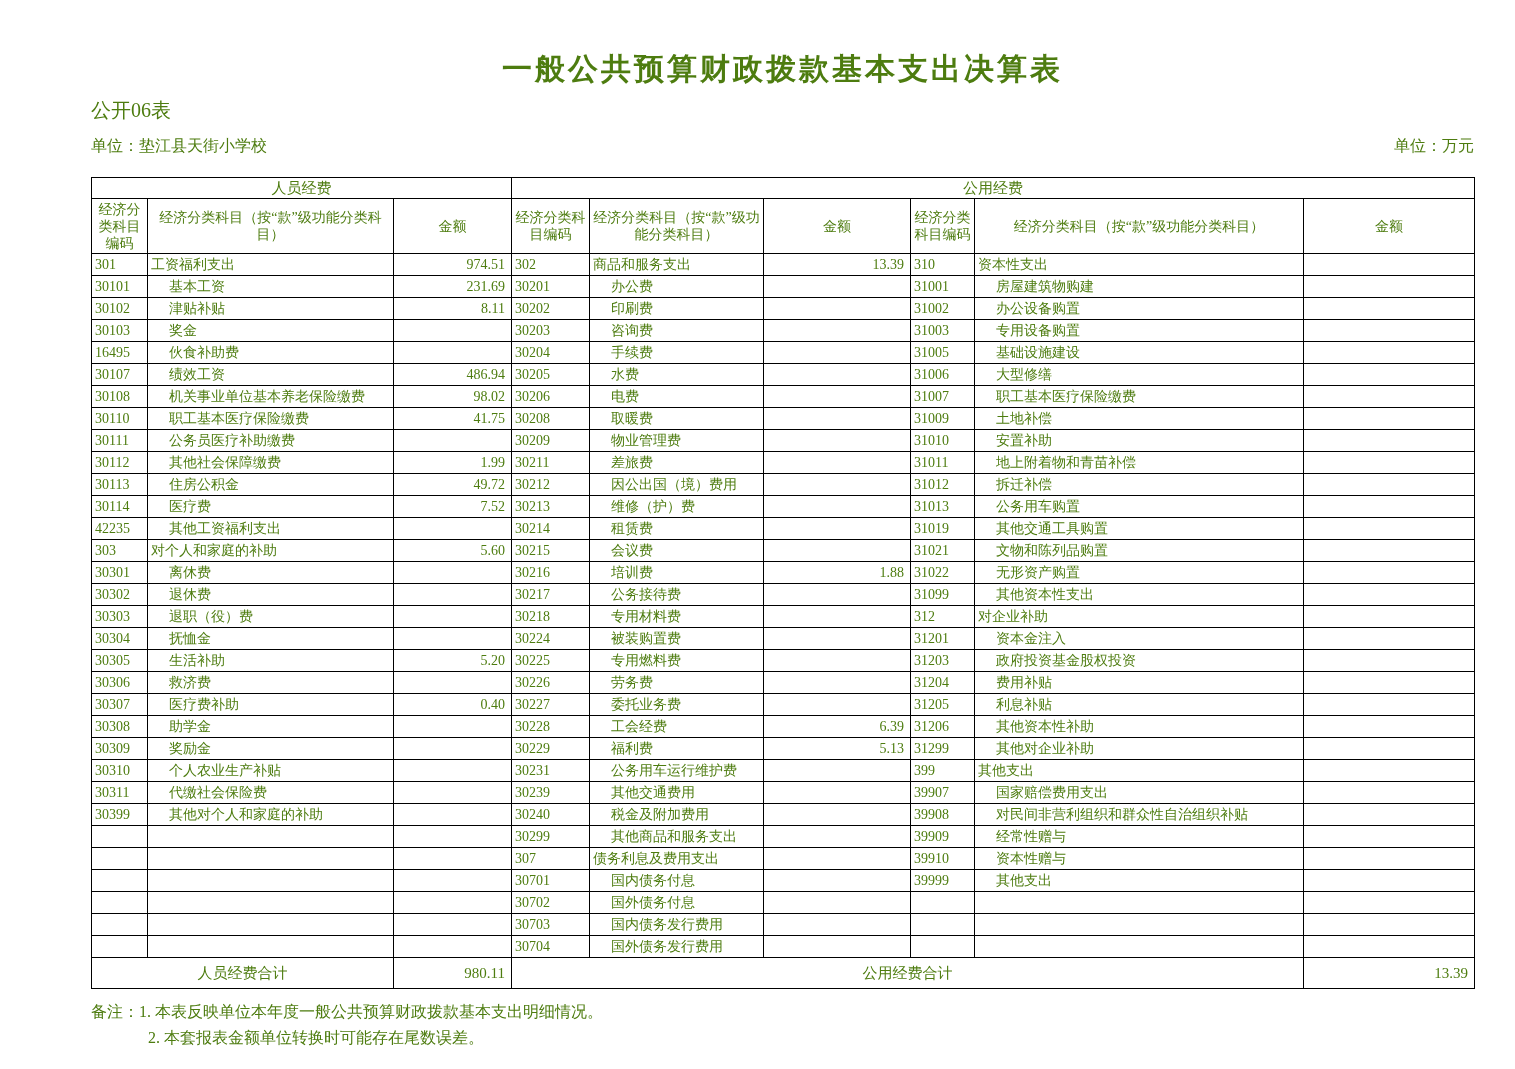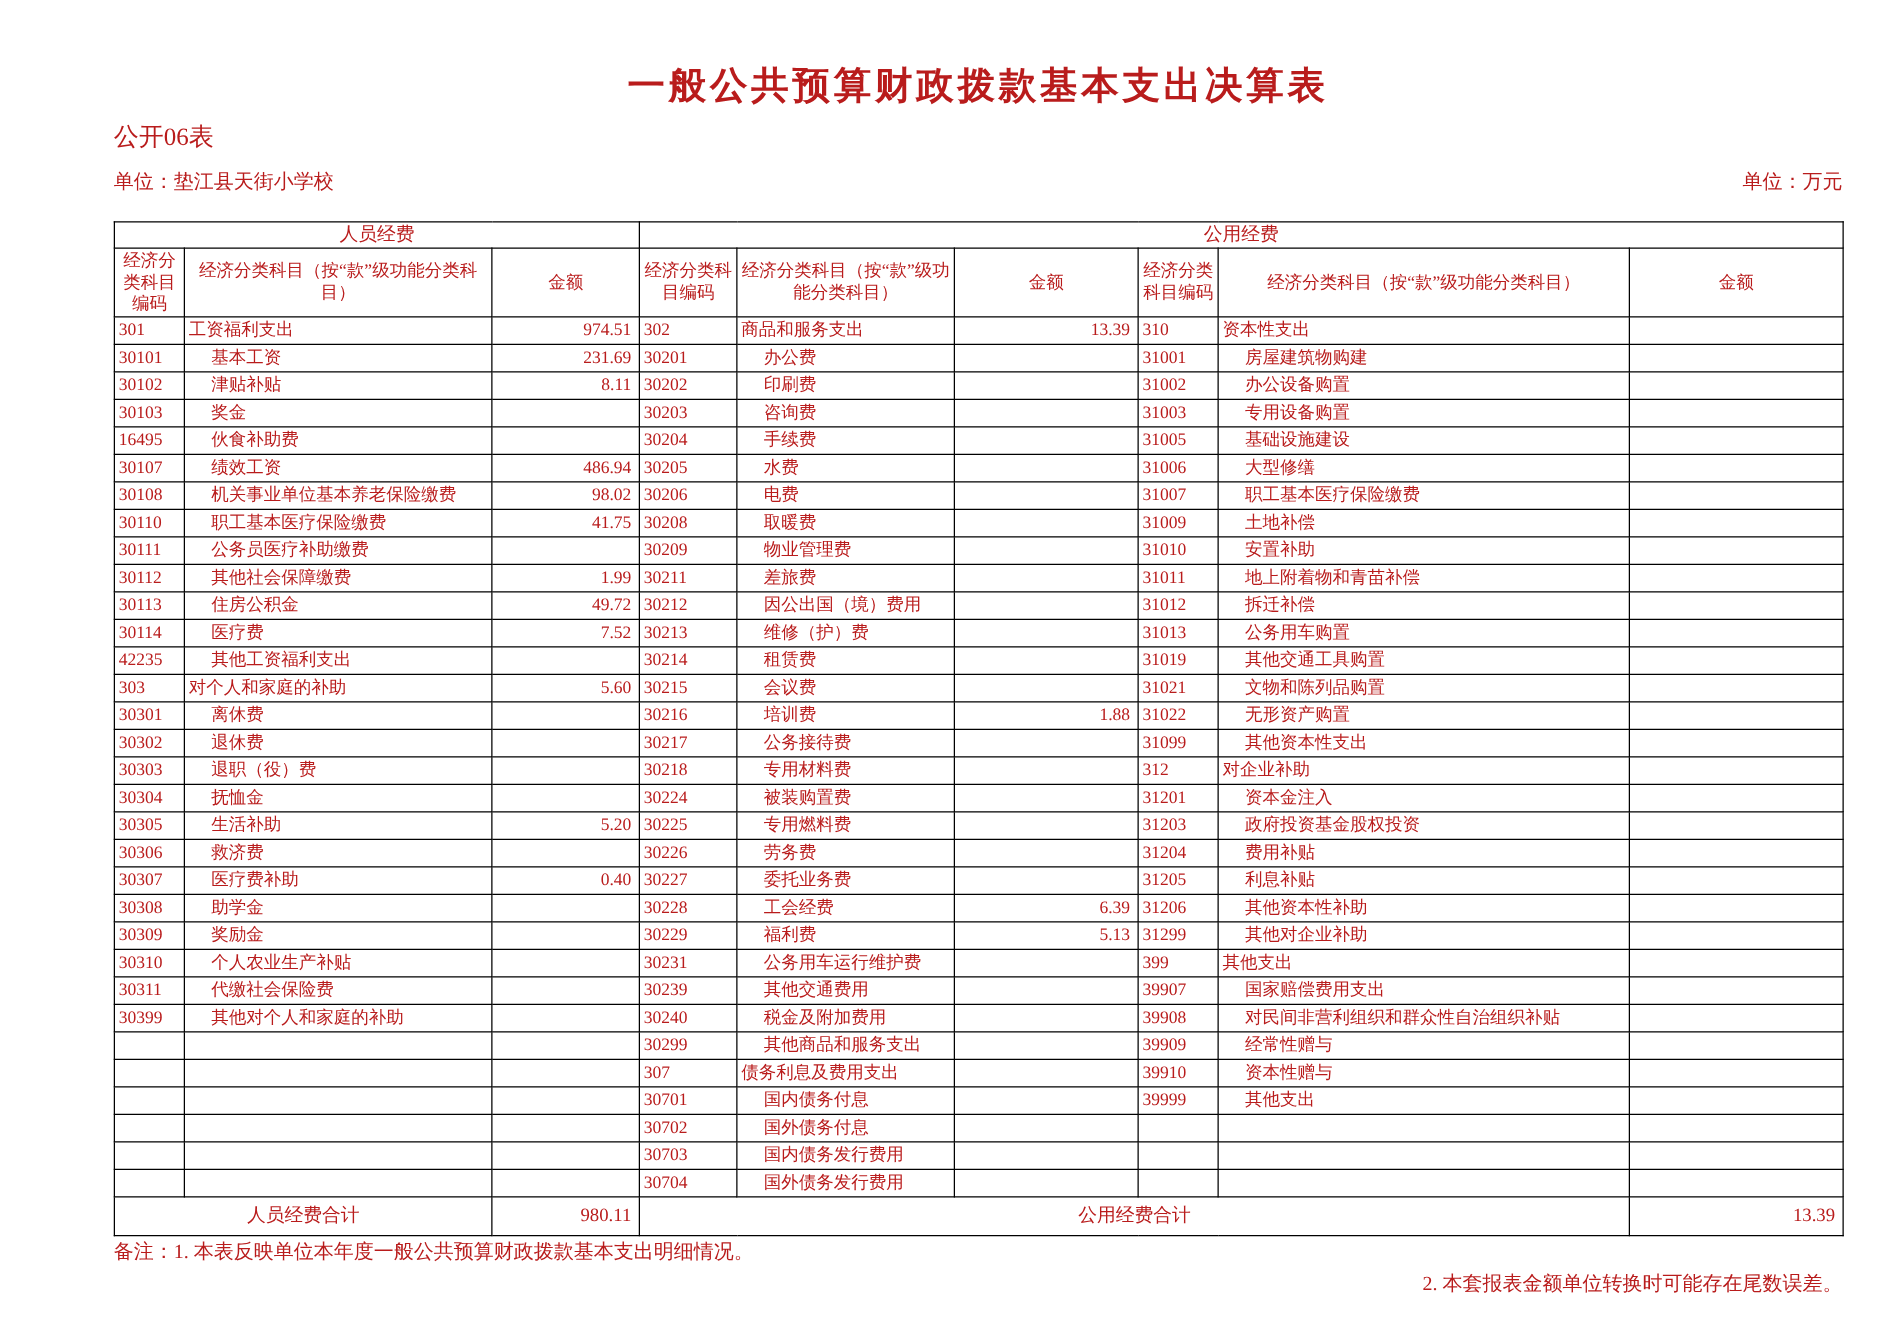--- a/index.html
+++ b/index.html
@@ -1,18 +1,18 @@
 <!DOCTYPE html>
 <html><head>
 <meta charset="utf-8">
 <style>
   html,body{margin:0;padding:0;background:#fff;}
   .page{
     position:relative;width:1515px;height:1069px;background:#ffffff;
-    font-family:"Liberation Serif","DejaVu Serif",serif;color:#b91c1c;overflow:hidden;
+    font-family:"Liberation Serif","DejaVu Serif",serif;color:#4d7c0f;overflow:hidden;
   }
   .sheet{position:absolute;left:91px;top:0;width:1383px;}
   .title{margin-top:50px;text-align:center;font-size:30px;line-height:38px;font-weight:bold;letter-spacing:3px;}
   .pub-line{margin-top:12px;text-align:left;font-size:20px;line-height:20px;}
   .meta-line{margin-top:15px;display:flex;justify-content:space-between;font-size:16px;line-height:22px;}
   table.budget{border-collapse:collapse;table-layout:fixed;width:1383px;margin-top:20px;}
   table.budget th,table.budget td{
     border:1px solid #000;overflow:hidden;vertical-align:middle;
     font-weight:normal;box-sizing:border-box;
   }
@@ -21,22 +21,22 @@
   tr.colhead-row th{height:55px;font-size:14px;line-height:17px;white-space:normal;word-break:break-all;}
   tbody td{height:19.2px;line-height:19px;font-size:14px;white-space:nowrap;}
   td.code{padding:0 2px 0 3px;text-align:left;}
   td.name{text-align:left;}
   td.name.detail{padding-left:21px;}
   td.name.cat{padding-left:3px;}
   td.cat{font-weight:bold;}
   td.amt{text-align:right;padding-right:6px;}
   tr.total-row td{height:28px;line-height:28px;font-size:15px;}
   td.total-label{font-weight:bold;text-align:center;}
-  .notes{margin-top:0;font-size:16px;line-height:26px;}
-  .notes .note2{padding-left:57px;text-align:right;}
+  .notes{margin-top:10px;font-size:16px;line-height:26px;}
+  .notes .note2{padding-left:57px;}
 </style>
 </head>
 <body>
 
 <div class="page">
   <div class="sheet">
 
     <div class="title">一般公共预算财政拨款基本支出决算表</div>
 
     <div class="pub-line">公开06表</div>

